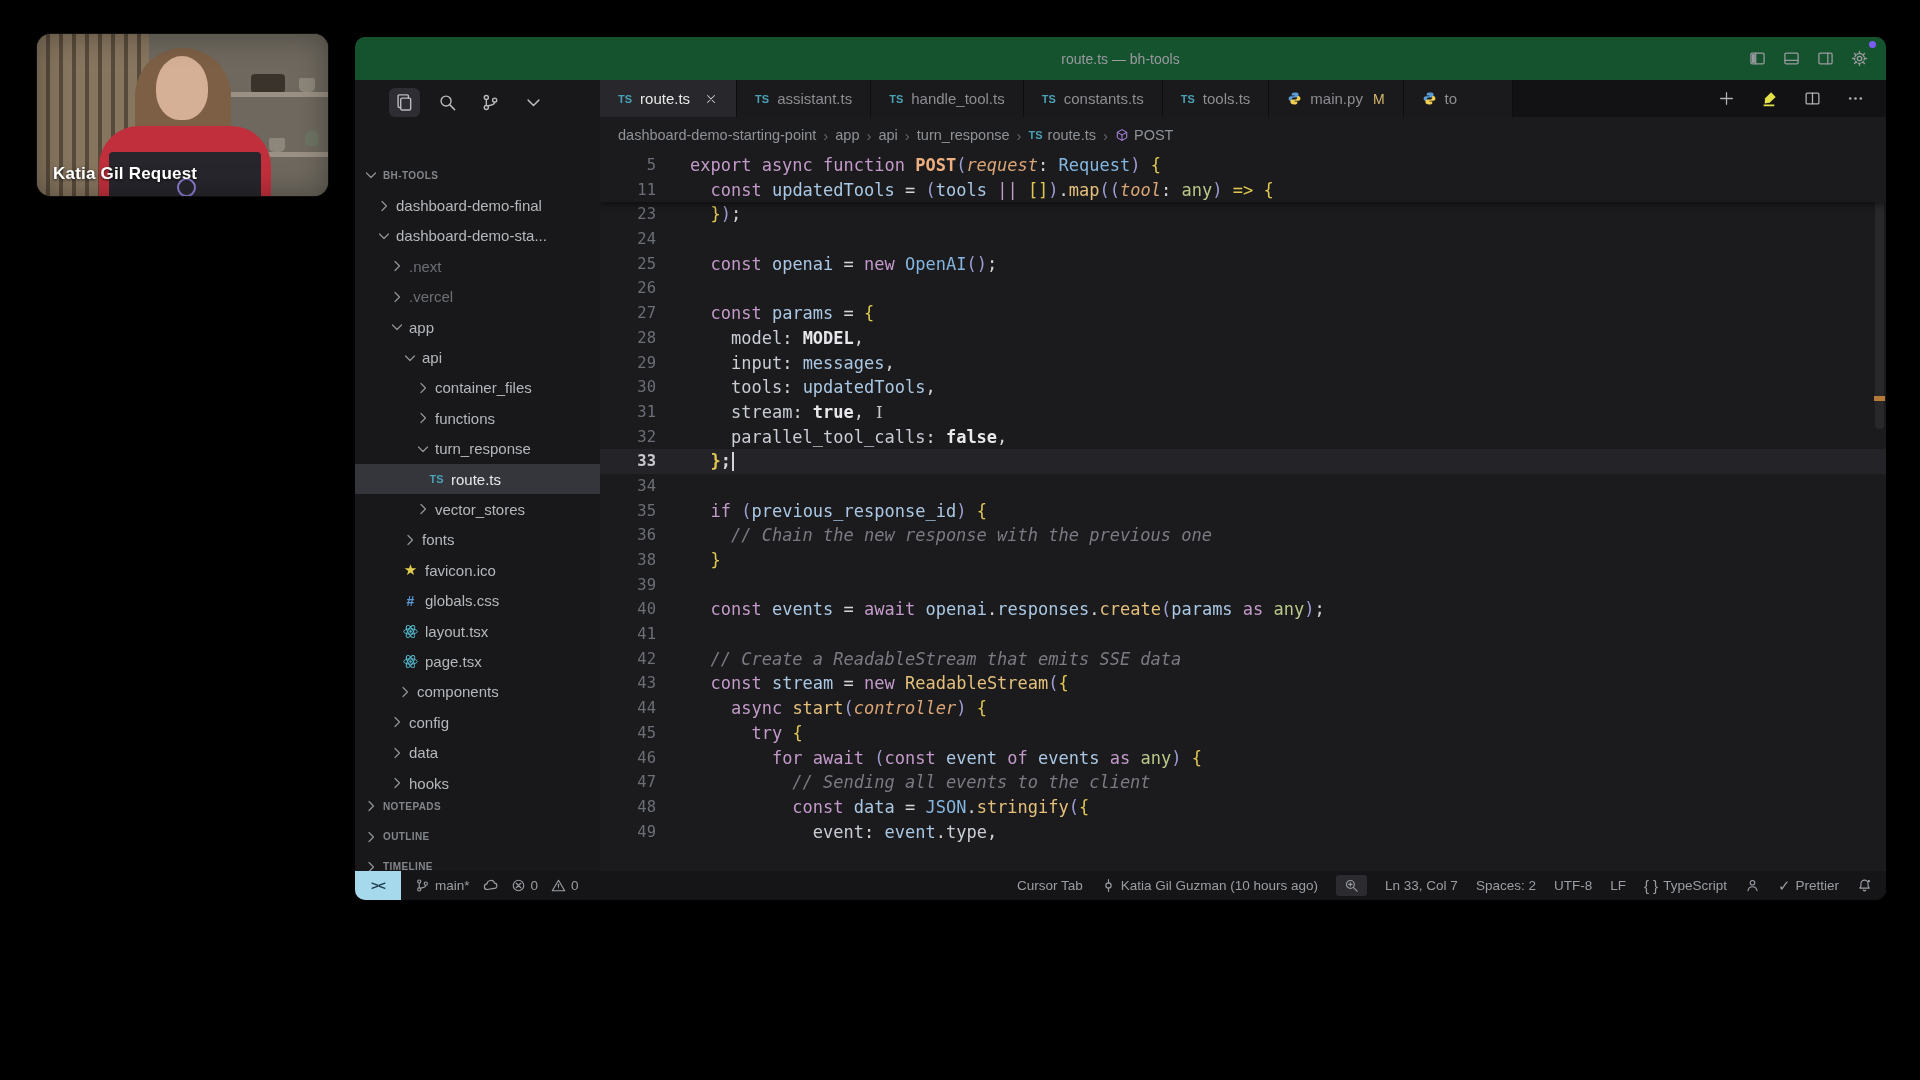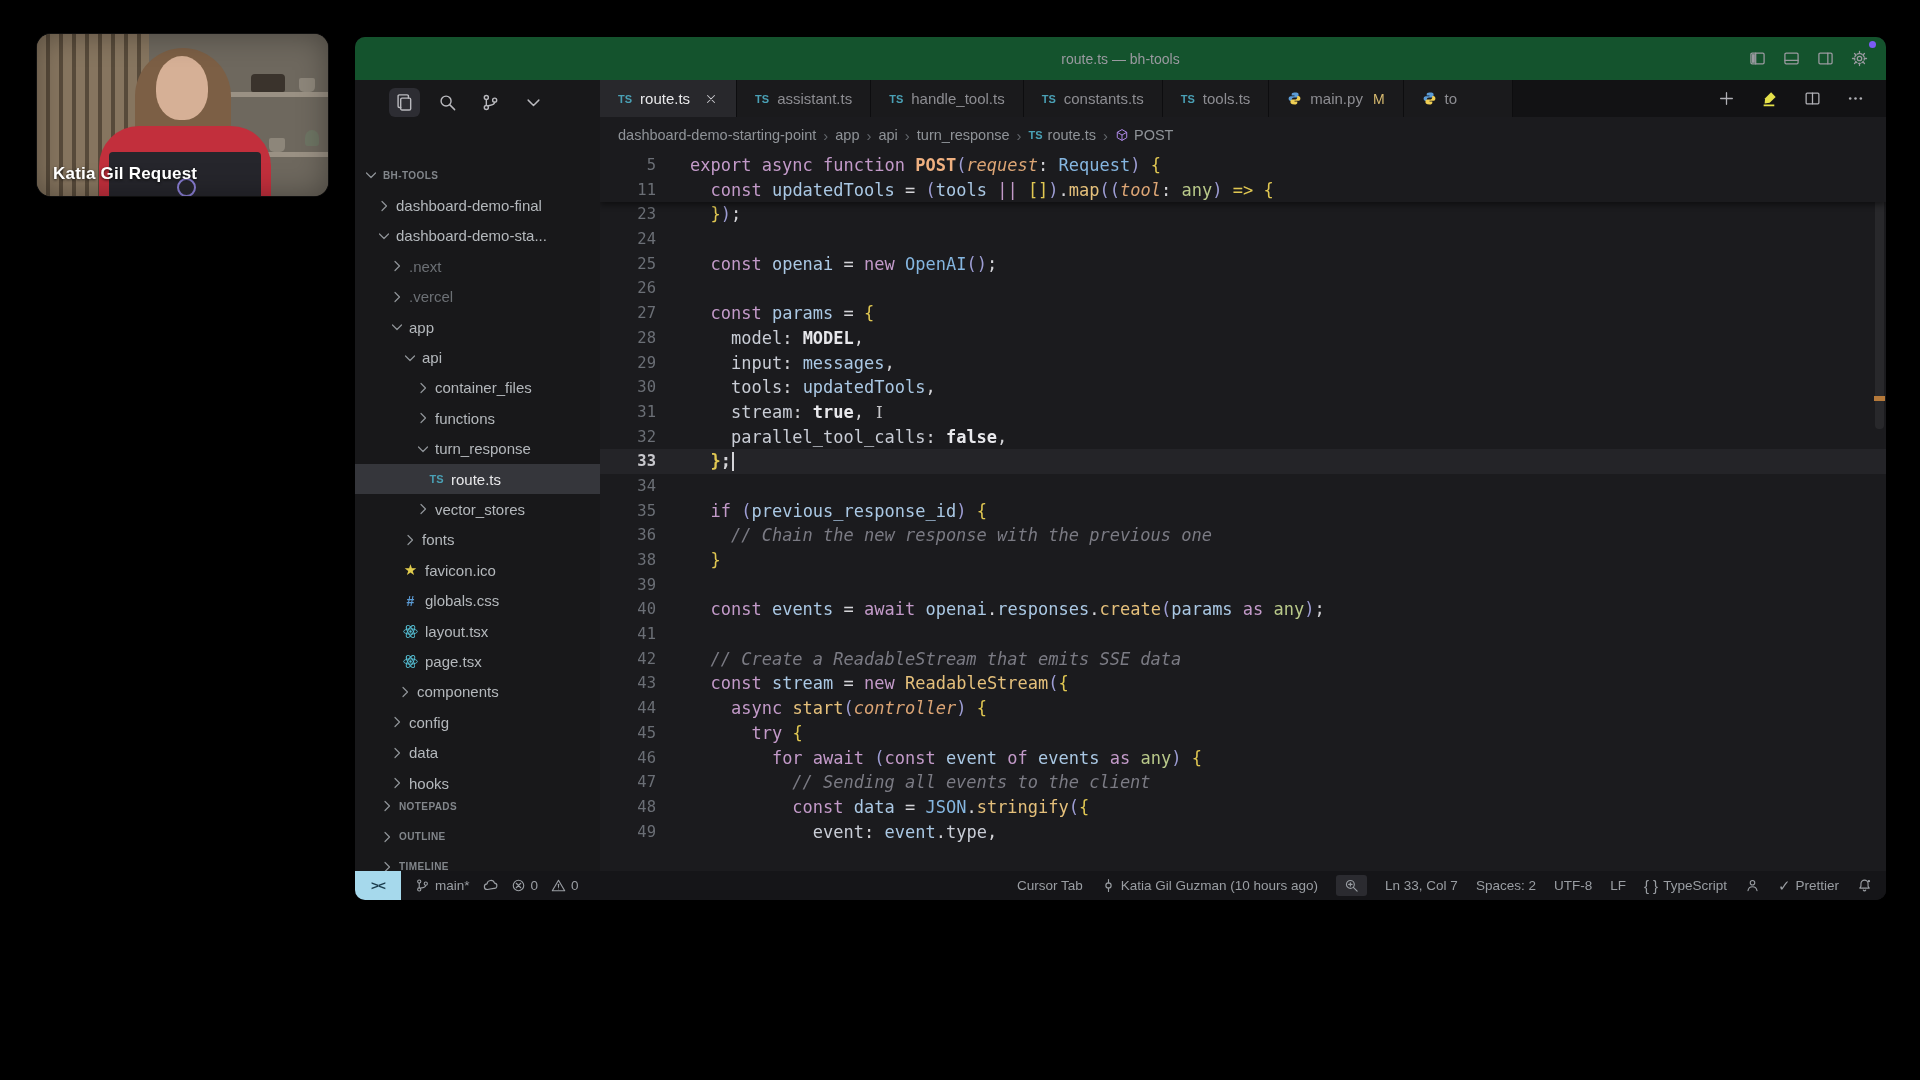--- a/index.html
+++ b/index.html
@@ -34,21 +34,21 @@
   .tb-icons .ico{font-size:17px;cursor:default;}
   .record-dot{position:absolute;right:10px;top:4px;width:7px;height:7px;border-radius:50%;
               background:var(--c-record-dot,#7b5bf5);}
 
   
   .sidebar{position:absolute;left:0;top:43px;width:245px;bottom:29px;background:#18181a;}
   .sb-toolbar{position:absolute;left:40px;top:13px;display:flex;gap:24px;align-items:center;color:#b9b9be;}
   .sb-toolbar .ico{font-size:19px;}
   .sb-tool-box{background:#2d2d33;border-radius:6px;padding:5px 6px;margin:-5px -6px;}
   .tree{position:absolute;left:0;top:80px;width:100%;height:631px;overflow:hidden;}
-  .tree-sections{position:absolute;left:16px;top:711px;width:100%;}
+  .tree-sections{position:absolute;left:0;top:711px;width:100%;}
   .trow{display:flex;align-items:center;height:30.4px;color:#b4b8bc;font-size:15px;white-space:nowrap;}
   .trow .chev{width:16px;height:16px;margin-right:4px;flex:none;color:#909499;font-size:14px;}
   .trow .ficon{width:17px;margin-right:6px;flex:none;display:flex;justify-content:center;}
   .trow.dim{color:#6c7075;}
   .trow.sel{background:#35363b;color:#e8e8ea;}
   .trow.head{color:#82868b;font-weight:bold;font-size:10px;letter-spacing:.4px;}
   .ts-badge{font-size:11px;font-weight:bold;color:var(--c-ts-icon,#4aa0b5);}
   .star-ic{color:var(--c-star-icon,#e0cc4e);font-size:15px;}
   .hash-ic{color:var(--c-css-icon,#5b9bd5);font-weight:bold;font-size:14px;}
 

